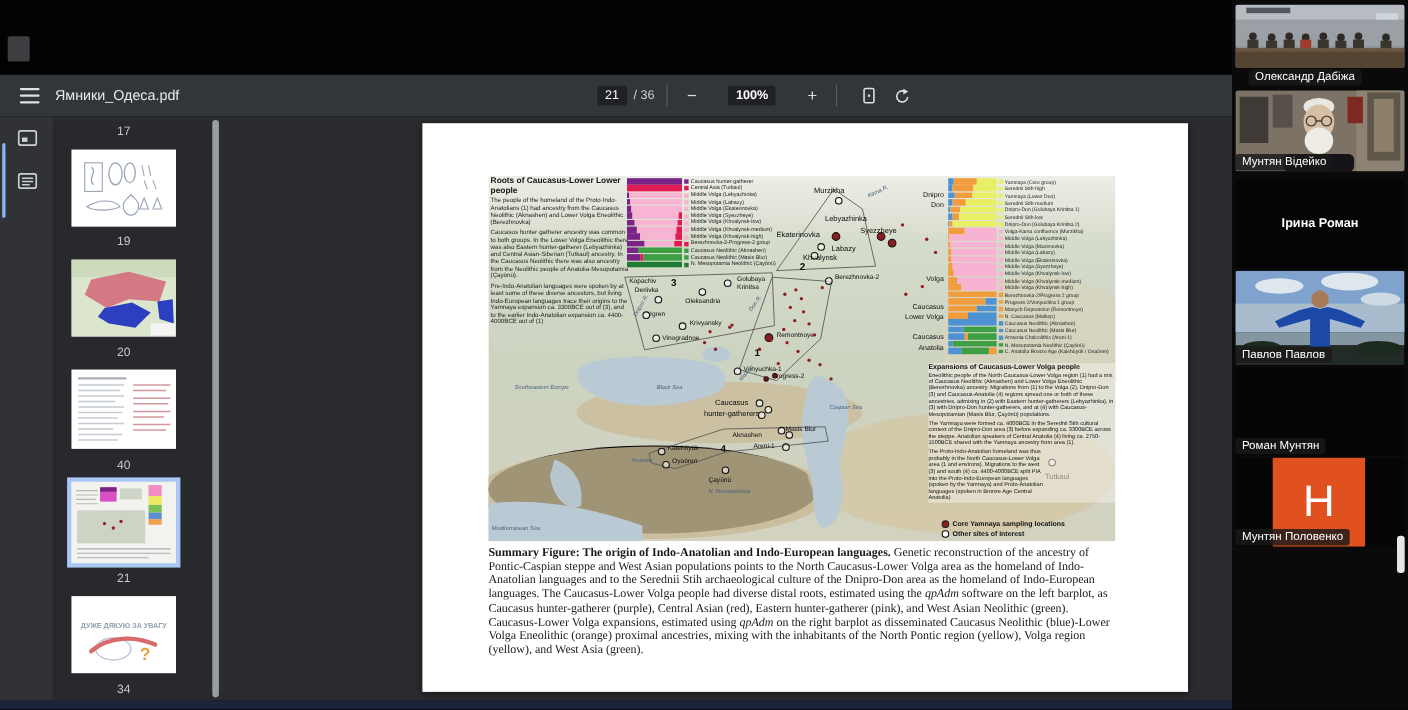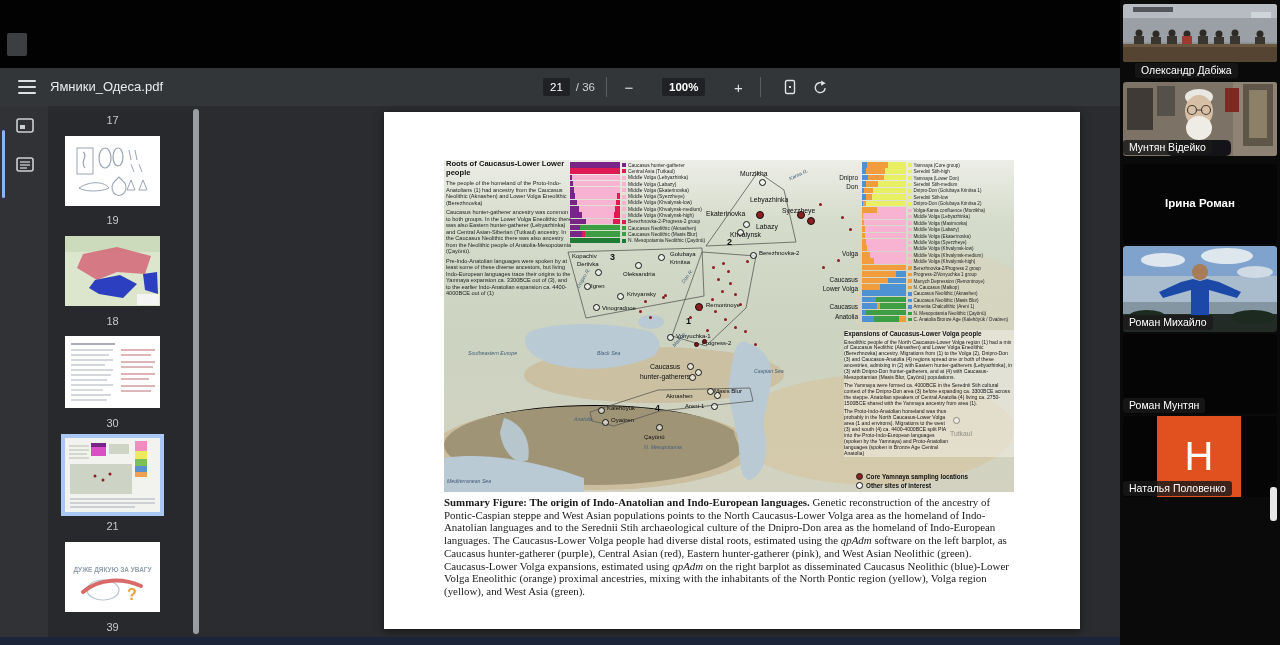--- a/index.html
+++ b/index.html
@@ -162,21 +162,21 @@
       <div class="thumb-art" style="top:126px;height:70px">
         <svg width="95" height="70" viewBox="0 0 95 70">
           <rect width="95" height="70" fill="#dce6cd"></rect>
           <rect width="95" height="16" fill="#cbdbbb"></rect>
           <polygon points="18,18 52,11 86,20 80,38 52,36 32,44 12,32" fill="#d4707e" opacity="0.92"></polygon>
           <polygon points="30,44 55,39 72,48 58,62 34,58 24,52" fill="#2b3fc0"></polygon>
           <polygon points="78,38 92,36 93,58 80,54" fill="#2b3fc0"></polygon>
           <rect x="72" y="58" width="22" height="11" fill="#f4f4f4"></rect>
         </svg>
       </div>
-      <div class="thumb-num" style="top:205px">18</div>
+      <div class="thumb-num" style="top:205px">20</div>
 
       <div class="thumb-art" style="top:226px;height:72px">
         <svg width="95" height="72" viewBox="0 0 95 72">
           <rect width="95" height="72" fill="#fff"></rect>
           <line x1="6" y1="8" x2="50" y2="8" stroke="#a9aeb6" stroke-width="2"></line>
           <g stroke="#c6cad1" stroke-width="1.4">
             <line x1="6" y1="14" x2="48" y2="14"></line>
               <line x1="6" y1="19" x2="44" y2="19"></line>
             <line x1="6" y1="24" x2="48" y2="24"></line>
               <line x1="6" y1="29" x2="40" y2="29"></line>
@@ -193,21 +193,21 @@
               <line x1="56" y1="19" x2="86" y2="19"></line>
             <line x1="56" y1="26" x2="90" y2="26"></line>
               <line x1="56" y1="31" x2="88" y2="31"></line>
             <line x1="56" y1="38" x2="90" y2="38"></line>
               <line x1="56" y1="43" x2="84" y2="43"></line>
             <line x1="56" y1="50" x2="90" y2="50"></line>
               <line x1="56" y1="55" x2="86" y2="55"></line>
           </g>
         </svg>
       </div>
-      <div class="thumb-num" style="top:307px">30</div>
+      <div class="thumb-num" style="top:307px">40</div>
 
       <div class="thumb-art sel" style="top:328px;height:74px">
         <svg width="95" height="74" viewBox="0 0 95 74">
           <rect width="95" height="74" fill="#f2f2ee"></rect>
           <g stroke="#b4bcae" stroke-width="1">
               <line x1="4" y1="8" x2="24" y2="8"></line>
               <line x1="4" y1="12" x2="24" y2="12"></line>
               <line x1="4" y1="16" x2="22" y2="16"></line>
               <line x1="4" y1="20" x2="24" y2="20"></line>
             </g>
@@ -234,21 +234,21 @@
 
       <div class="thumb-art" style="top:432px;height:70px">
         <svg width="95" height="70" viewBox="0 0 95 70" style="position:absolute;left:0;top:0">
           <rect width="95" height="70" fill="#fff"></rect>
           <ellipse cx="38" cy="48" rx="16" ry="10" fill="none" stroke="#b8c4d4" stroke-width="1.2"></ellipse>
           <path d="M18 50 C34 36 58 36 76 44" fill="none" stroke="#d86a6a" stroke-width="4" stroke-linecap="round"></path>
           <text x="62" y="58" font-size="16" fill="#e8a13c" font-family="Liberation Sans, sans-serif" font-weight="bold">?</text>
         </svg>
         <div class="t22-text">ДУЖЕ ДЯКУЮ ЗА УВАГУ</div>
       </div>
-      <div class="thumb-num" style="top:511px">39</div>
+      <div class="thumb-num" style="top:511px">34</div>
     </div>
 
     <div class="thumb-scroll"></div>
 
     <div class="viewer">
       <div class="pdf-page">
 
         <div class="figure">
 
           <svg class="map-svg" width="570" height="332" viewBox="0 0 570 332">
@@ -808,27 +808,27 @@
         <ellipse cx="104" cy="10" rx="26" ry="8" fill="#dfe7ee"></ellipse>
         <ellipse cx="132" cy="26" rx="18" ry="6" fill="#cfdae4"></ellipse>
         <rect y="56" width="154" height="12" fill="#8496a2"></rect>
         <rect y="68" width="154" height="18" fill="#222b26"></rect>
         <ellipse cx="24" cy="70" rx="18" ry="6" fill="#1d2a20"></ellipse>
         <ellipse cx="130" cy="71" rx="22" ry="7" fill="#1d2a20"></ellipse>
         <polygon points="36,46 58,36 70,33 77,35 84,33 96,36 118,46 114,52 86,44 86,70 68,70 68,44 40,52" fill="#1c49a8"></polygon>
         <circle cx="77" cy="26" r="8" fill="#a87c58"></circle>
       </svg>
     </div>
-    <div class="pname" style="left:3px;top:315px">Роман Михайло</div>
+    <div class="pname" style="left:3px;top:315px">Павлов Павлов</div>
 
     <div class="tile" style="top:334px;height:80px;background:#050505"></div>
     <div class="pname" style="left:3px;top:398px">Роман Мунтян</div>
 
     <div class="tile" style="top:416px;height:81px;background:#050505">
       <div class="avatar" style="top:0;height:81px">
         <span>Н</span>
       </div>
     </div>
-    <div class="pname" style="left:3px;top:481px">Наталья Половенко</div>
+    <div class="pname" style="left:3px;top:481px">Мунтян Половенко</div>
 
     <div class="pscroll"></div>
   </div>
 </div>
 
 </body></html>

